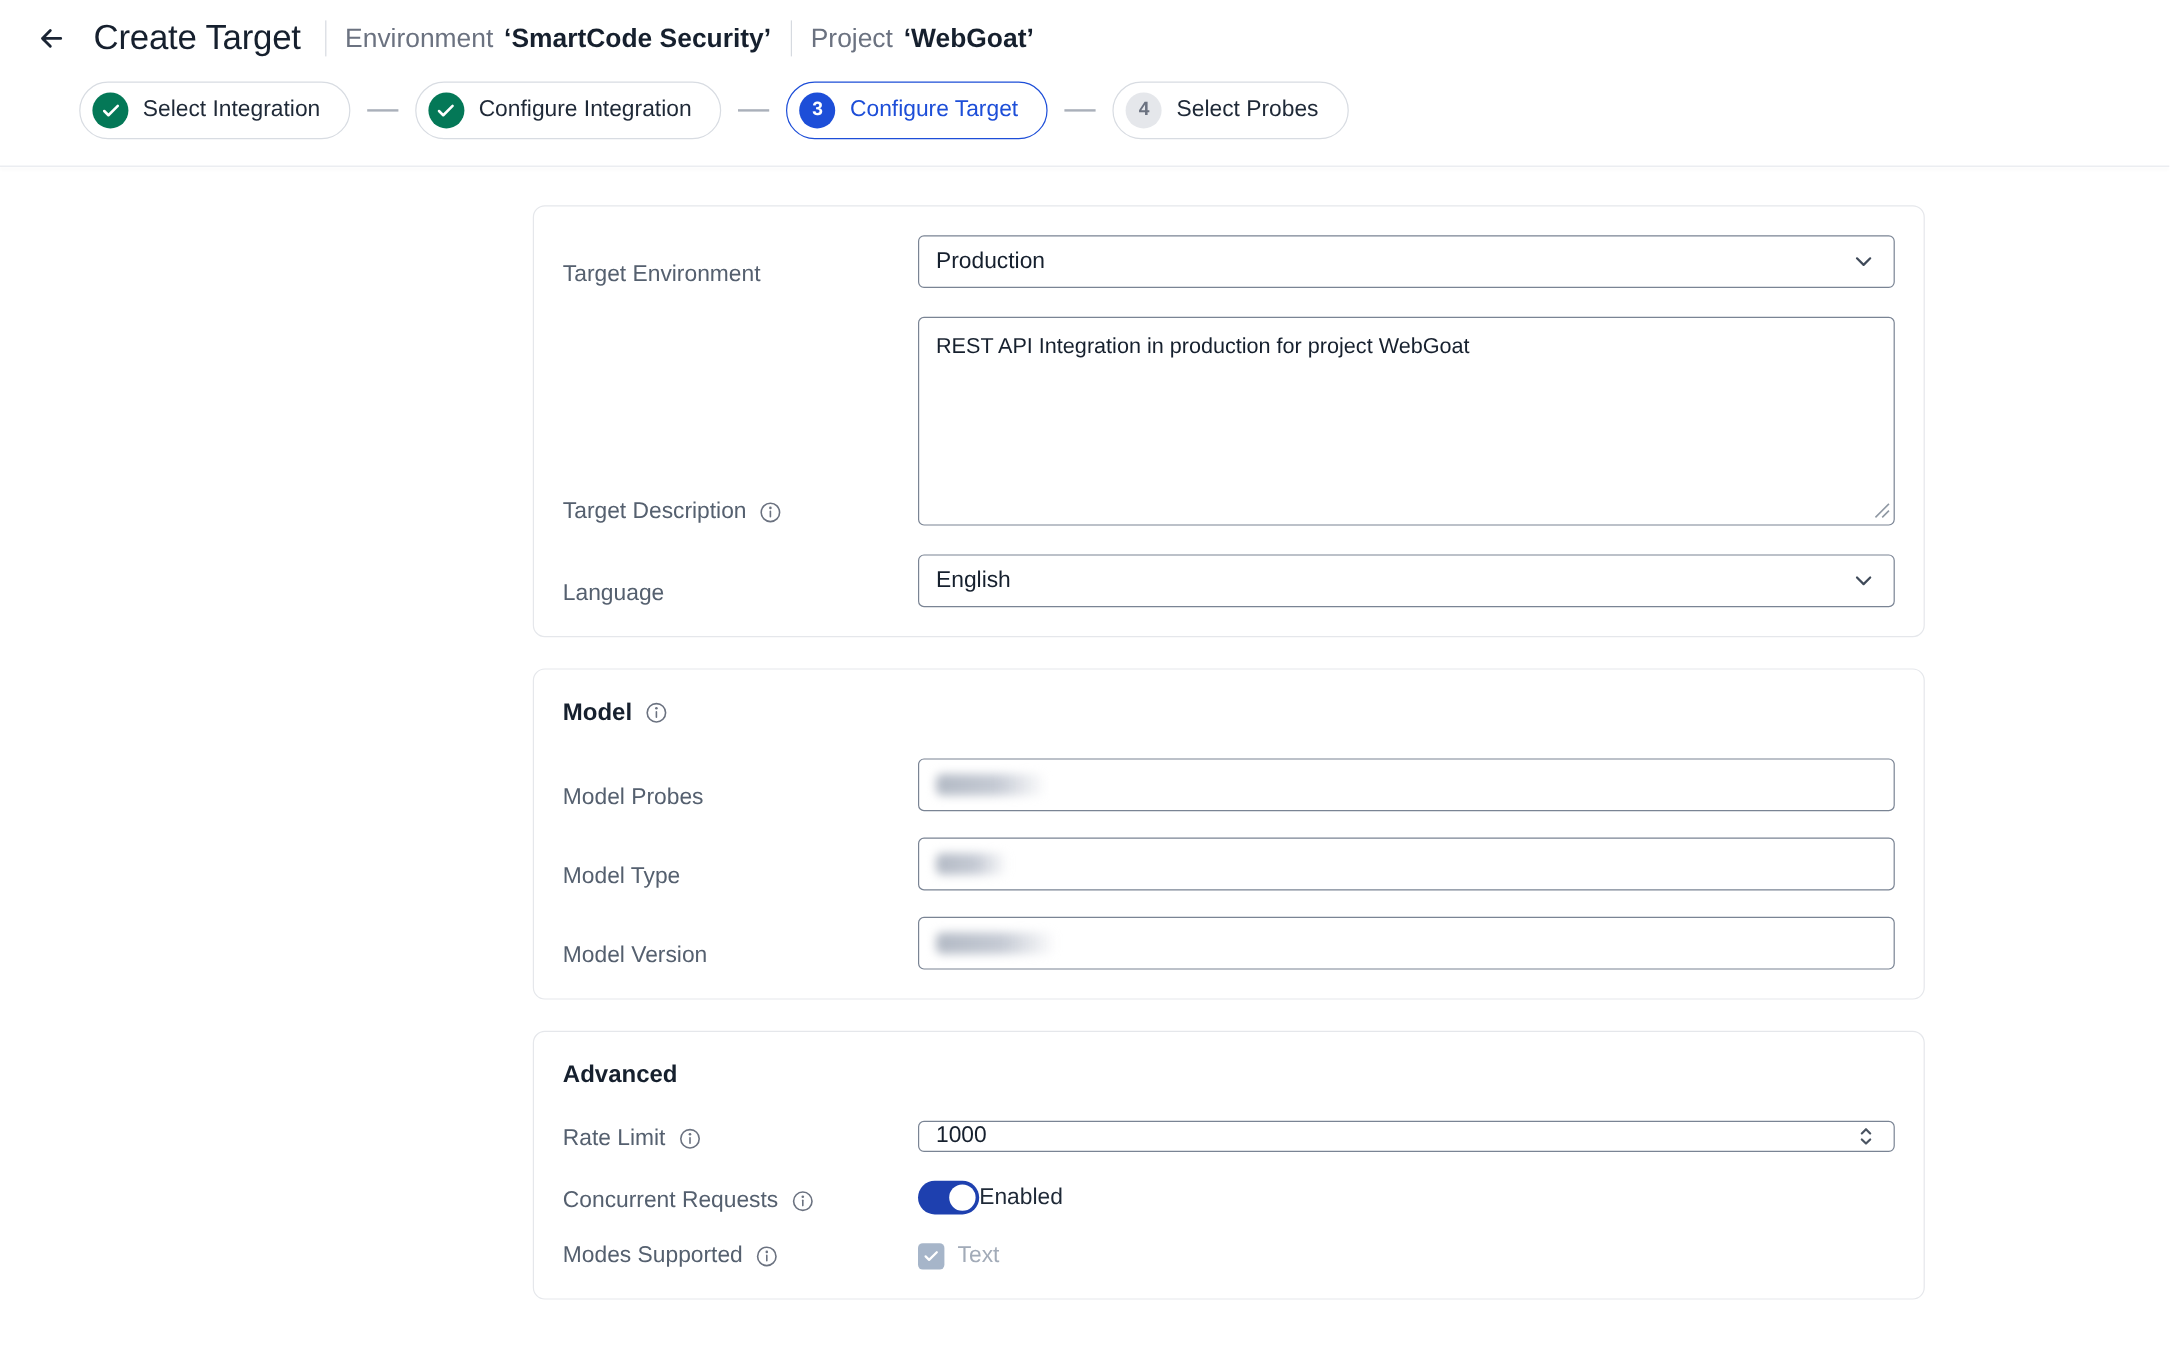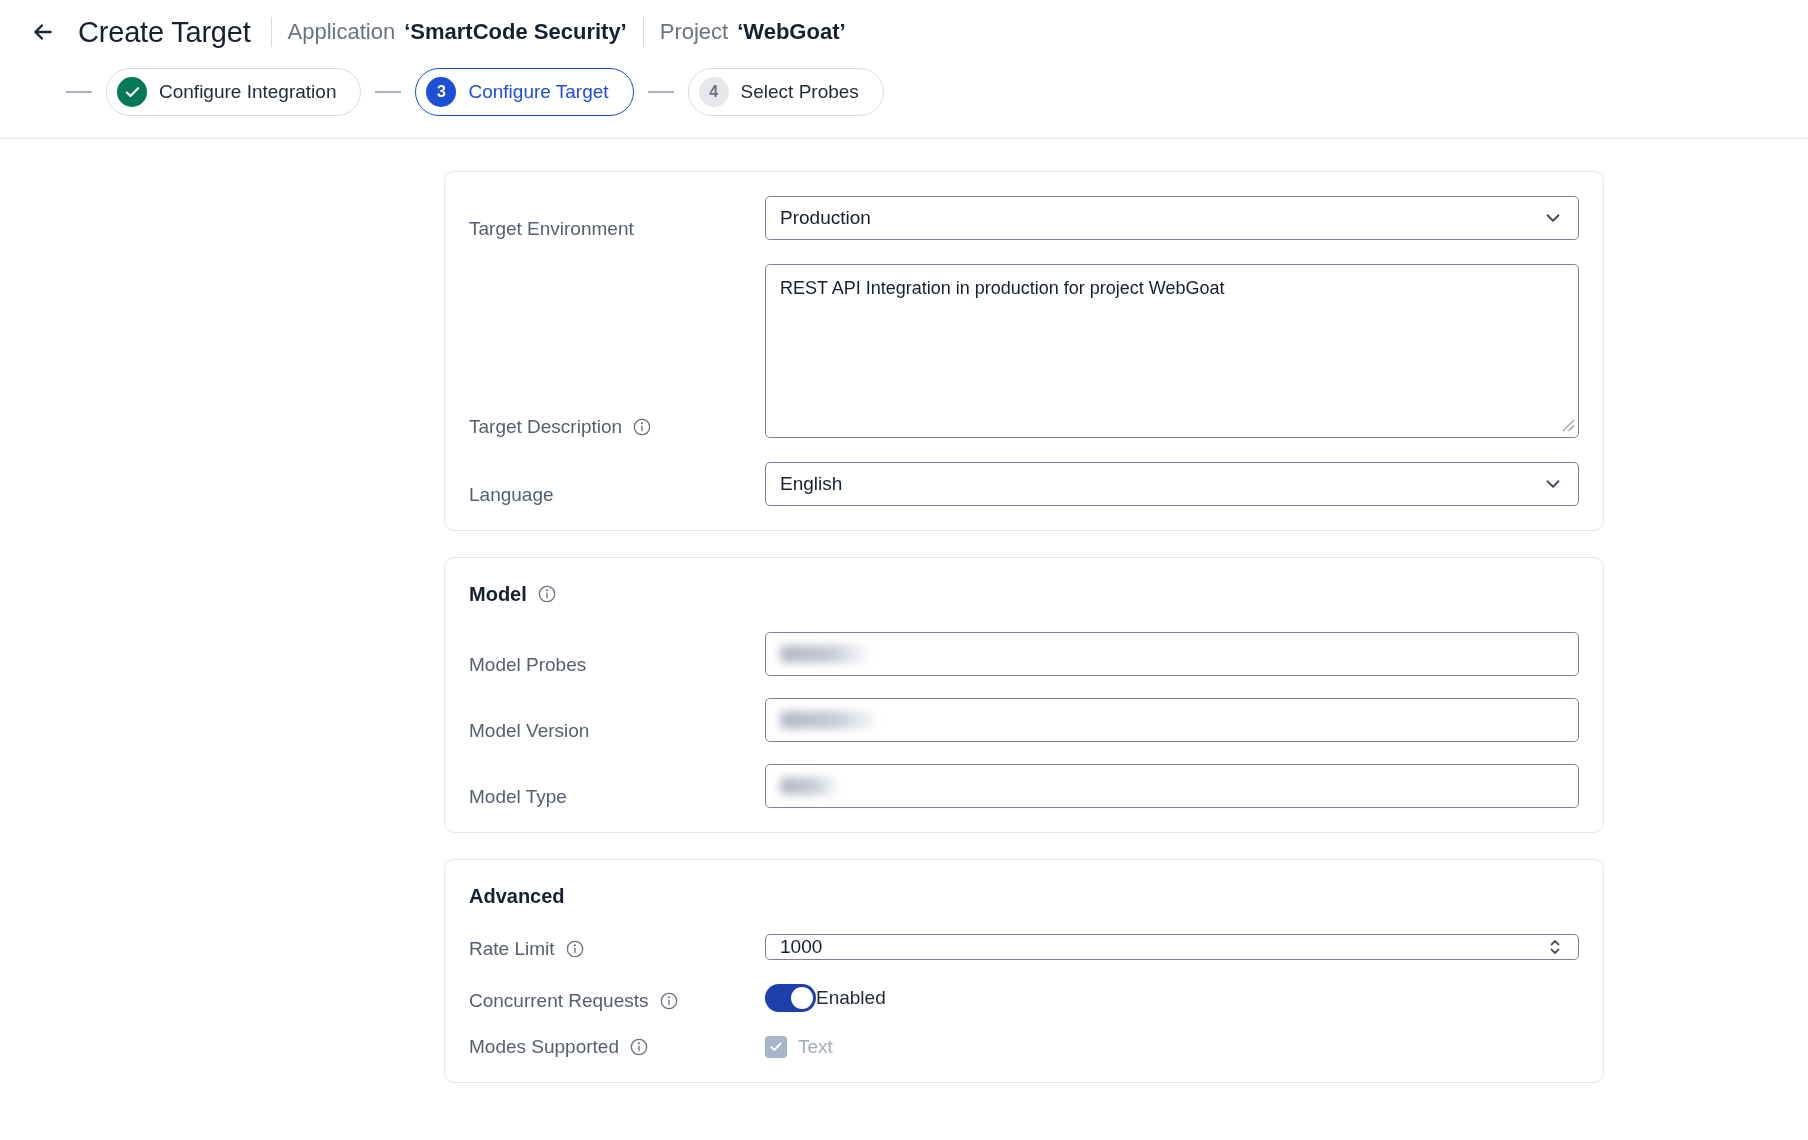--- a/index.html
+++ b/index.html
@@ -143,31 +143,39 @@
 
   <header class="topbar">
     <button class="back-btn">
       <svg class="icon" width="26" height="26" viewBox="0 0 24 24">
         <path d="M19 12H5M11 18l-6-6 6-6" fill="none" stroke="#1b2534" stroke-width="2.2" stroke-linecap="round" stroke-linejoin="round"></path>
       </svg>
     </button>
     <h1 class="page-title">Create Target</h1>
     <span class="vsep"></span>
     <div class="crumb">
-      <span class="crumb-muted">Application</span>
+      <span class="crumb-muted">Environment</span>
       <span class="crumb-strong">‘SmartCode Security’</span>
     </div>
     <span class="vsep"></span>
     <div class="crumb">
       <span class="crumb-muted">Project</span>
       <span class="crumb-strong">‘WebGoat’</span>
     </div>
   </header>
 
   <nav class="stepper">
+    <div class="step completed">
+      <span class="step-circle completed">
+        <svg class="icon" width="17" height="17" viewBox="0 0 24 24">
+          <path d="M20 6L9 17l-5-5" fill="none" stroke="#ffffff" stroke-width="3" stroke-linecap="round" stroke-linejoin="round"></path>
+        </svg>
+      </span>
+      <span class="step-label">Select Integration</span>
+    </div>
     <span class="dash"></span>
 
     <div class="step completed">
       <span class="step-circle completed">
         <svg class="icon" width="17" height="17" viewBox="0 0 24 24">
           <path d="M20 6L9 17l-5-5" fill="none" stroke="#ffffff" stroke-width="3" stroke-linecap="round" stroke-linejoin="round"></path>
         </svg>
       </span>
       <span class="step-label">Configure Integration</span>
     </div>
@@ -256,36 +264,36 @@
         </div>
         <div class="row-field">
           <div class="blur-input">
             <span class="blur-blob blob-a"></span>
           </div>
         </div>
       </div>
 
       <div class="form-row gap-sm">
         <div class="row-label">
+          <span>Model Type</span>
+        </div>
+        <div class="row-field">
+          <div class="blur-input">
+            <span class="blur-blob blob-b"></span>
+          </div>
+        </div>
+      </div>
+
+      <div class="form-row gap-sm">
+        <div class="row-label">
           <span>Model Version</span>
         </div>
         <div class="row-field">
           <div class="blur-input">
             <span class="blur-blob blob-c"></span>
-          </div>
-        </div>
-      </div>
-
-      <div class="form-row gap-sm">
-        <div class="row-label">
-          <span>Model Type</span>
-        </div>
-        <div class="row-field">
-          <div class="blur-input">
-            <span class="blur-blob blob-b"></span>
           </div>
         </div>
       </div>
     </section>
 
     <section class="card">
       <div class="card-title-row">
         <h2 class="card-title">Advanced</h2>
       </div>
 

